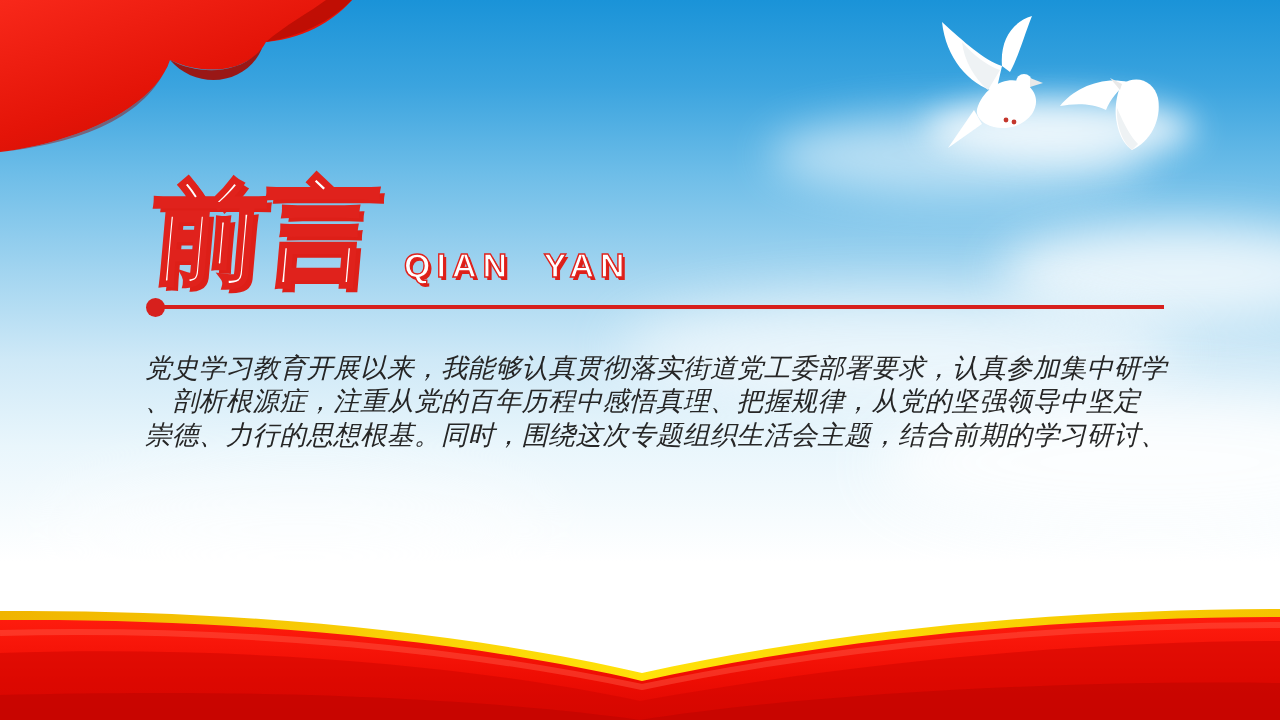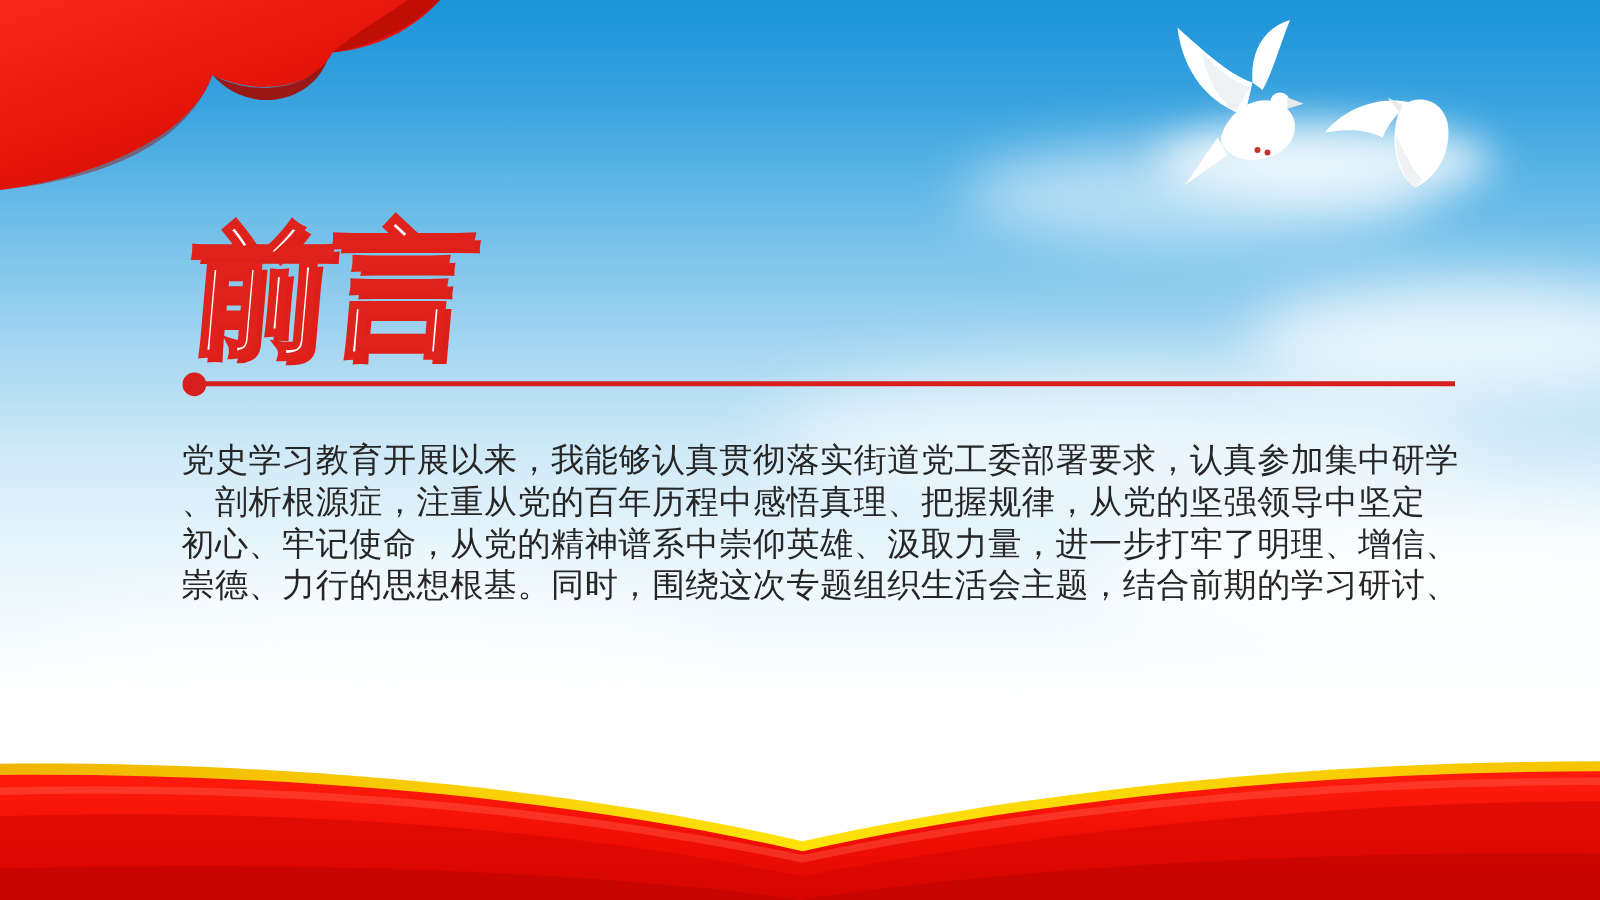--- a/index.html
+++ b/index.html
@@ -51,21 +51,21 @@
   }
   .divider .rule{
     position:absolute;left:9px;right:0;top:8px;height:4px;background:#d7201d;
   }
   
   .body-text{
     position:absolute;left:145px;top:352px;width:1010px;
     font-size:26.5px;line-height:33.4px;letter-spacing:0.4px;
     color:#262626;
   }
-  .body-text .pline{white-space:nowrap;}
+  .body-text .pline{white-space:nowrap;font-style:italic;}
 </style>
 </head>
 <body>
 
 <div class="slide">
 
   <div class="sky"></div>
   <div class="cloud c1"></div>
   <div class="cloud c2"></div>
   <div class="cloud c3"></div>
@@ -106,31 +106,31 @@
       <path d="M2 44 C16 26 44 14 70 20 C60 28 52 38 48 48 C32 40 14 42 2 44 Z" fill="#ffffff"></path>
       <path d="M64 22 C80 12 96 20 100 36 C104 58 92 80 74 88
                C62 80 56 60 58 42 C59 33 61 26 64 22 Z" fill="#ffffff"></path>
       <path d="M74 88 C64 80 58 62 59 46 C66 62 72 74 80 82 Z" fill="#eef2f4"></path>
       <path d="M64 22 L52 16 L62 28 Z" fill="#e9e9e9"></path>
     </g>
   </svg>
 
   <div class="title-row">
     <div class="title">前言</div>
+    <div class="subtitle">QIAN YAN</div>
   </div>
 
   <div class="divider">
     <span class="dot"></span>
     <span class="rule"></span>
   </div>
 
   <div class="body-text">
     <div class="pline">党史学习教育开展以来，我能够认真贯彻落实街道党工委部署要求，认真参加集中研学</div>
     <div class="pline">、剖析根源症，注重从党的百年历程中感悟真理、把握规律，从党的坚强领导中坚定</div>
-    <div class="pline">初心、牢记使命，从党的精神谱系中崇仰英雄、汲取力量，进一步打牢了明理、增信、</div>
     <div class="pline">崇德、力行的思想根基。同时，围绕这次专题组织生活会主题，结合前期的学习研讨、</div>
   </div>
 
   <svg class="ribbon" width="1280" height="145" viewBox="0 0 1280 145" preserveAspectRatio="none">
     <defs>
       <linearGradient id="goldGrad" x1="0" y1="0" x2="1" y2="0">
         <stop offset="0" stop-color="#f0b400"></stop>
         <stop offset="0.5" stop-color="#ffe20a"></stop>
         <stop offset="1" stop-color="#f5c400"></stop>
       </linearGradient>

